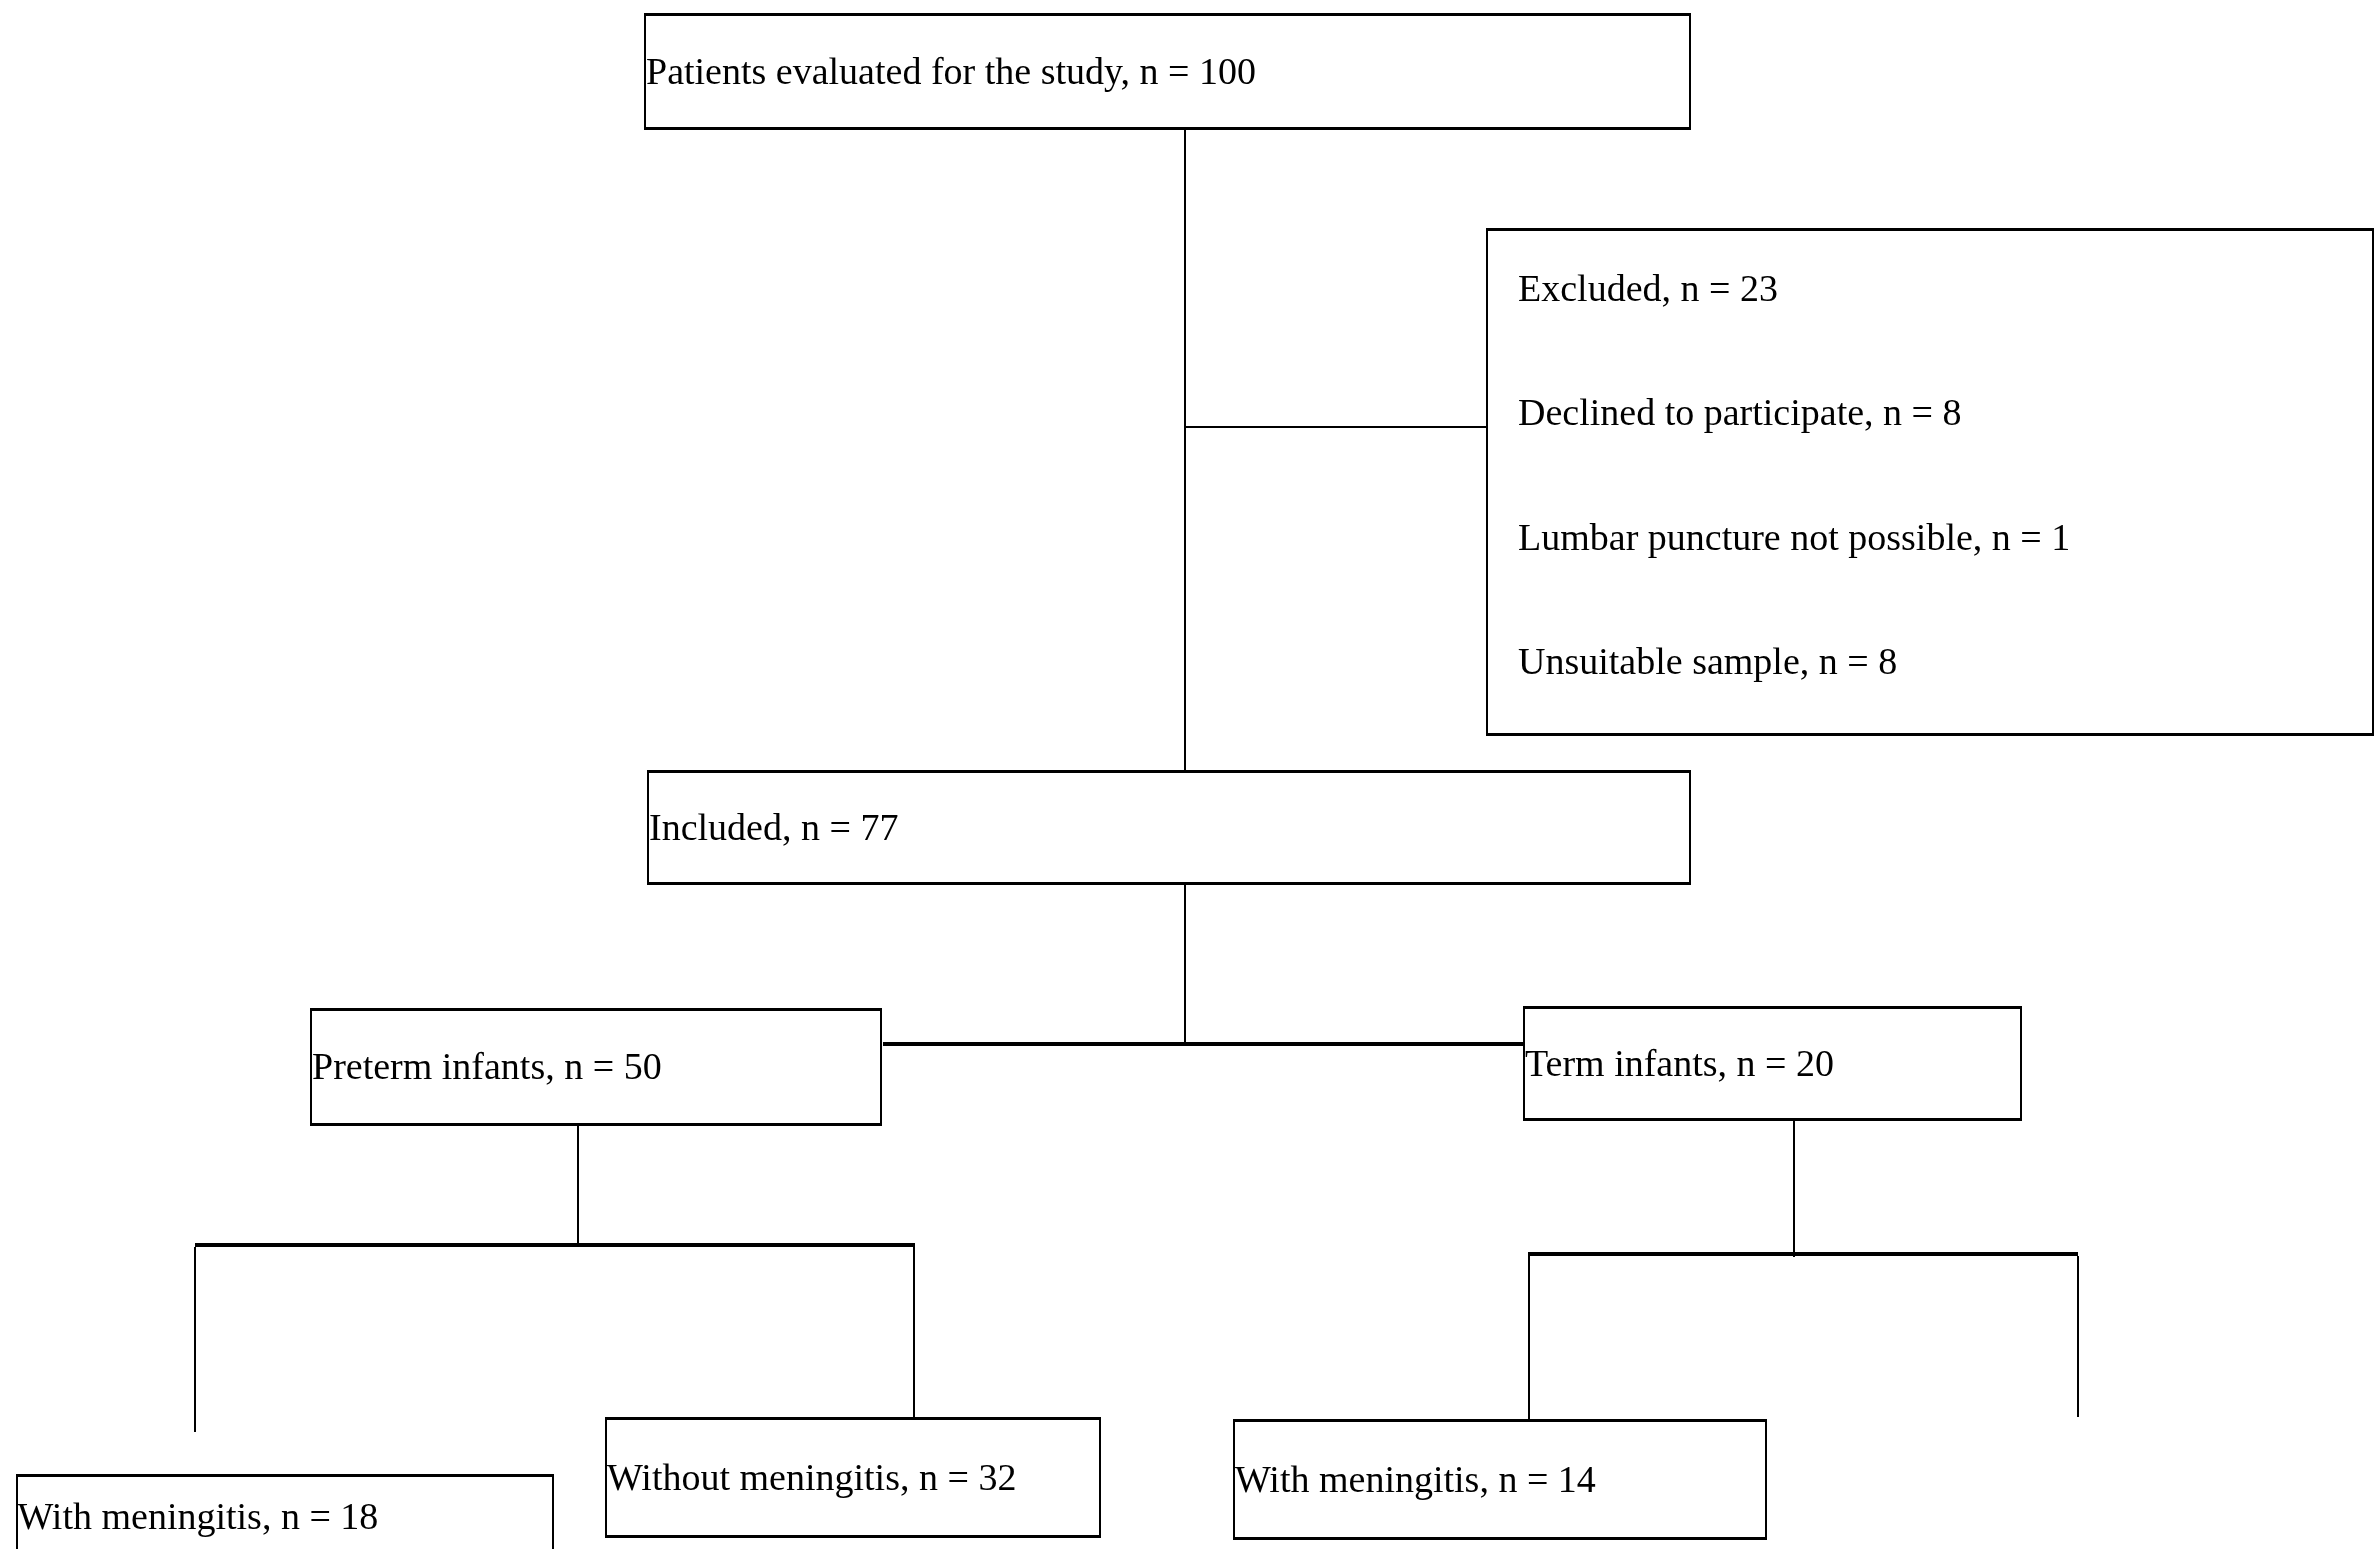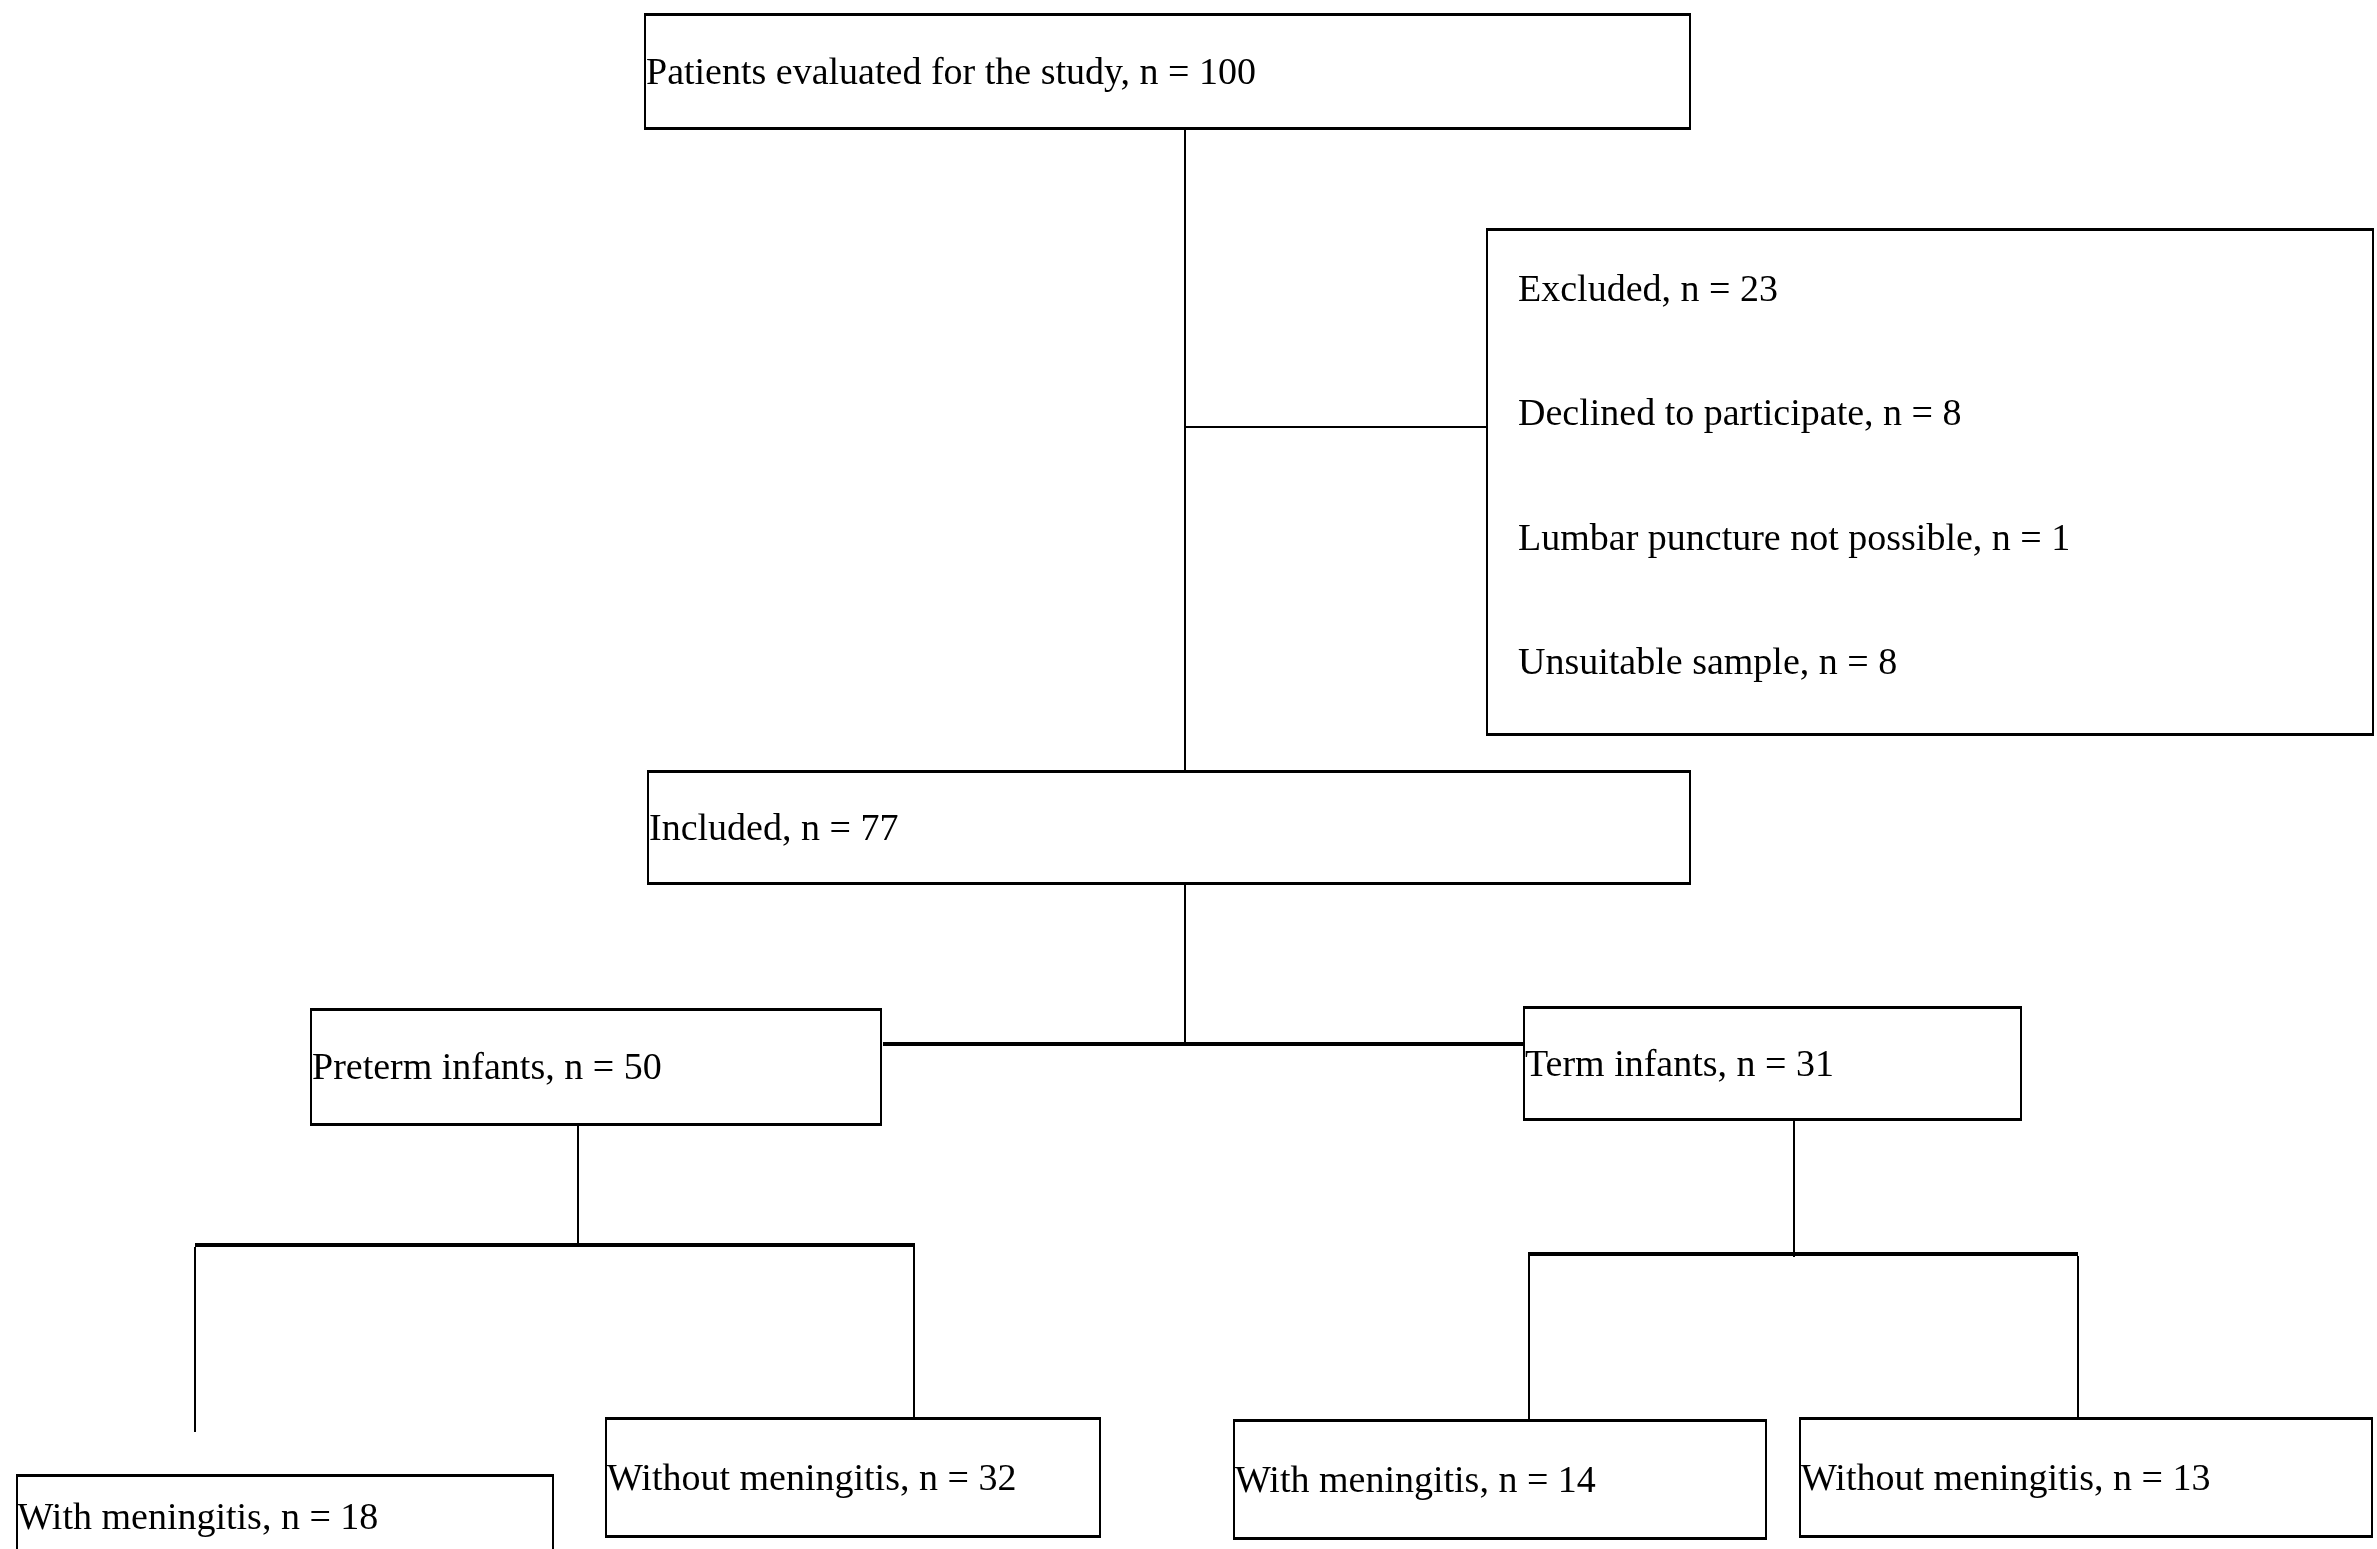--- a/index.html
+++ b/index.html
@@ -90,33 +90,30 @@
 
   <div class="box" id="included">
     <span>Included, n = 77</span>
   </div>
 
   <div class="box" id="preterm">
     <span>Preterm infants, n = 50</span>
   </div>
 
   <div class="box" id="term">
-    <span>Term infants, n = 31</span>
+    <span>Term infants, n = 20</span>
   </div>
 
   <div class="box" id="bl1">
     <span>With meningitis, n = 18</span>
   </div>
 
   <div class="box" id="bl2">
     <span>Without meningitis, n = 32</span>
   </div>
 
   <div class="box" id="br1">
     <span>With meningitis, n = 14</span>
   </div>
 
-  <div class="box" id="br2">
-    <span>Without meningitis, n = 13</span>
-  </div>
 
 </div>
 
 
 </body></html>

